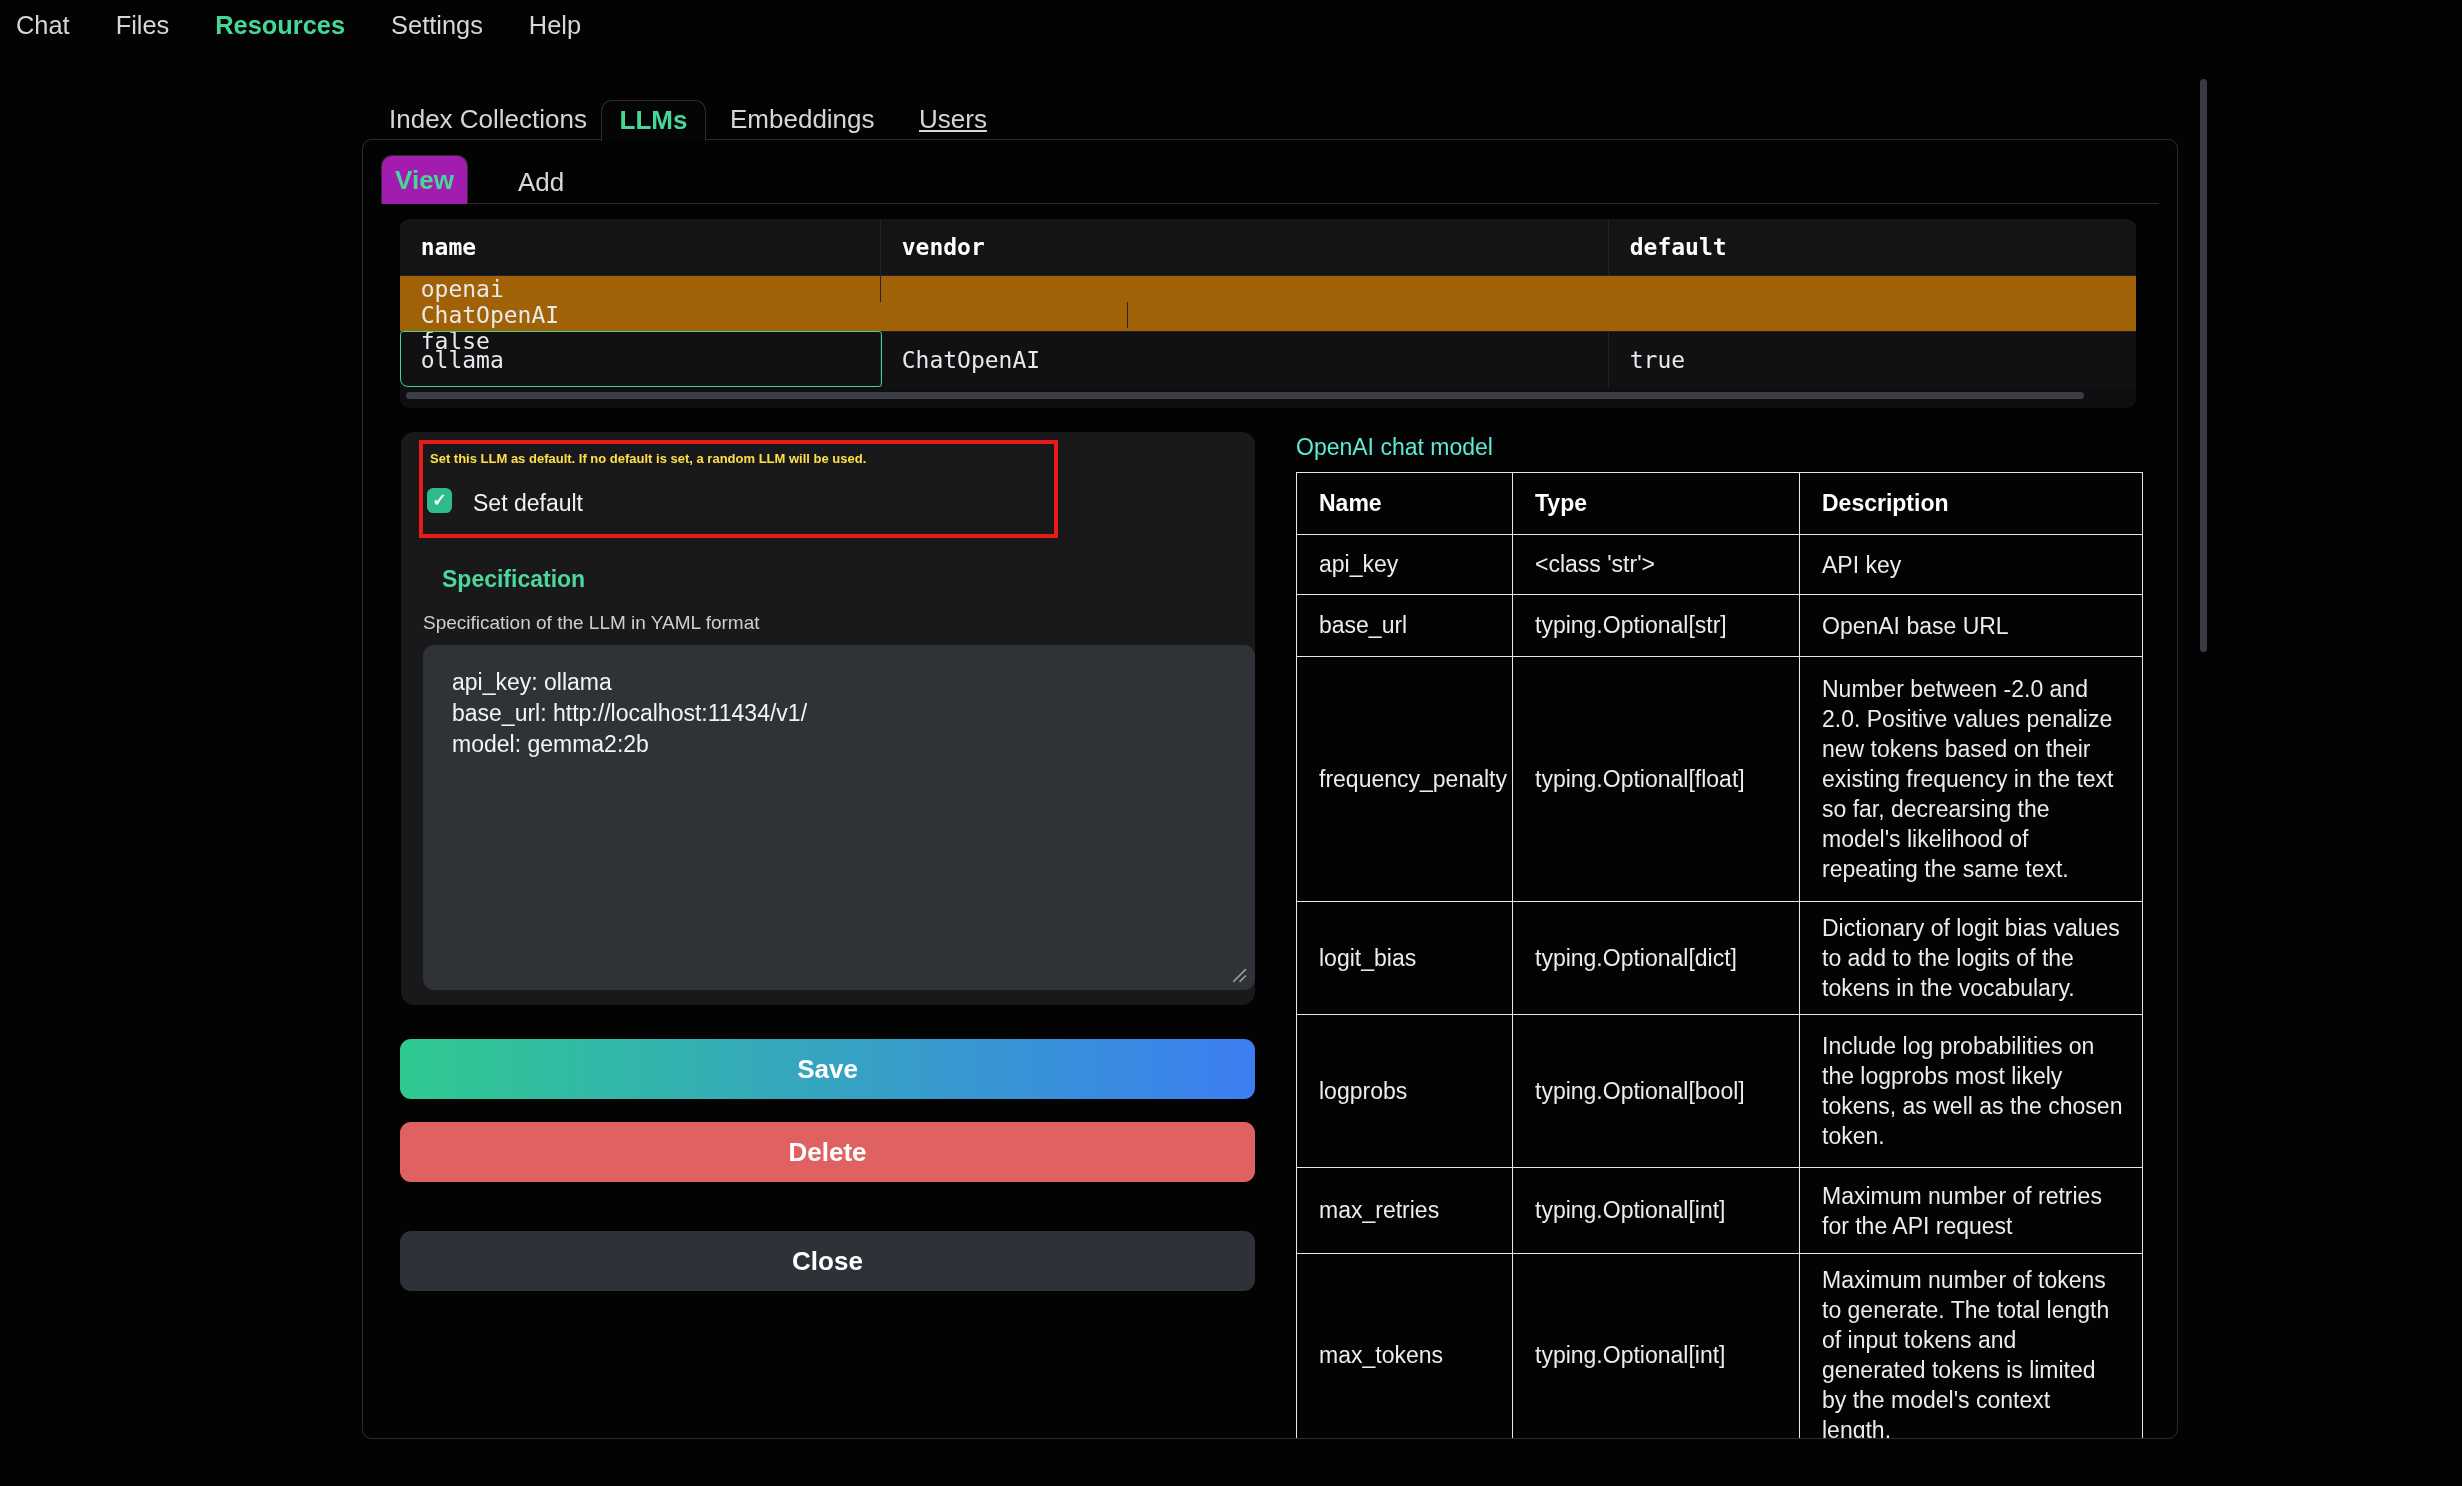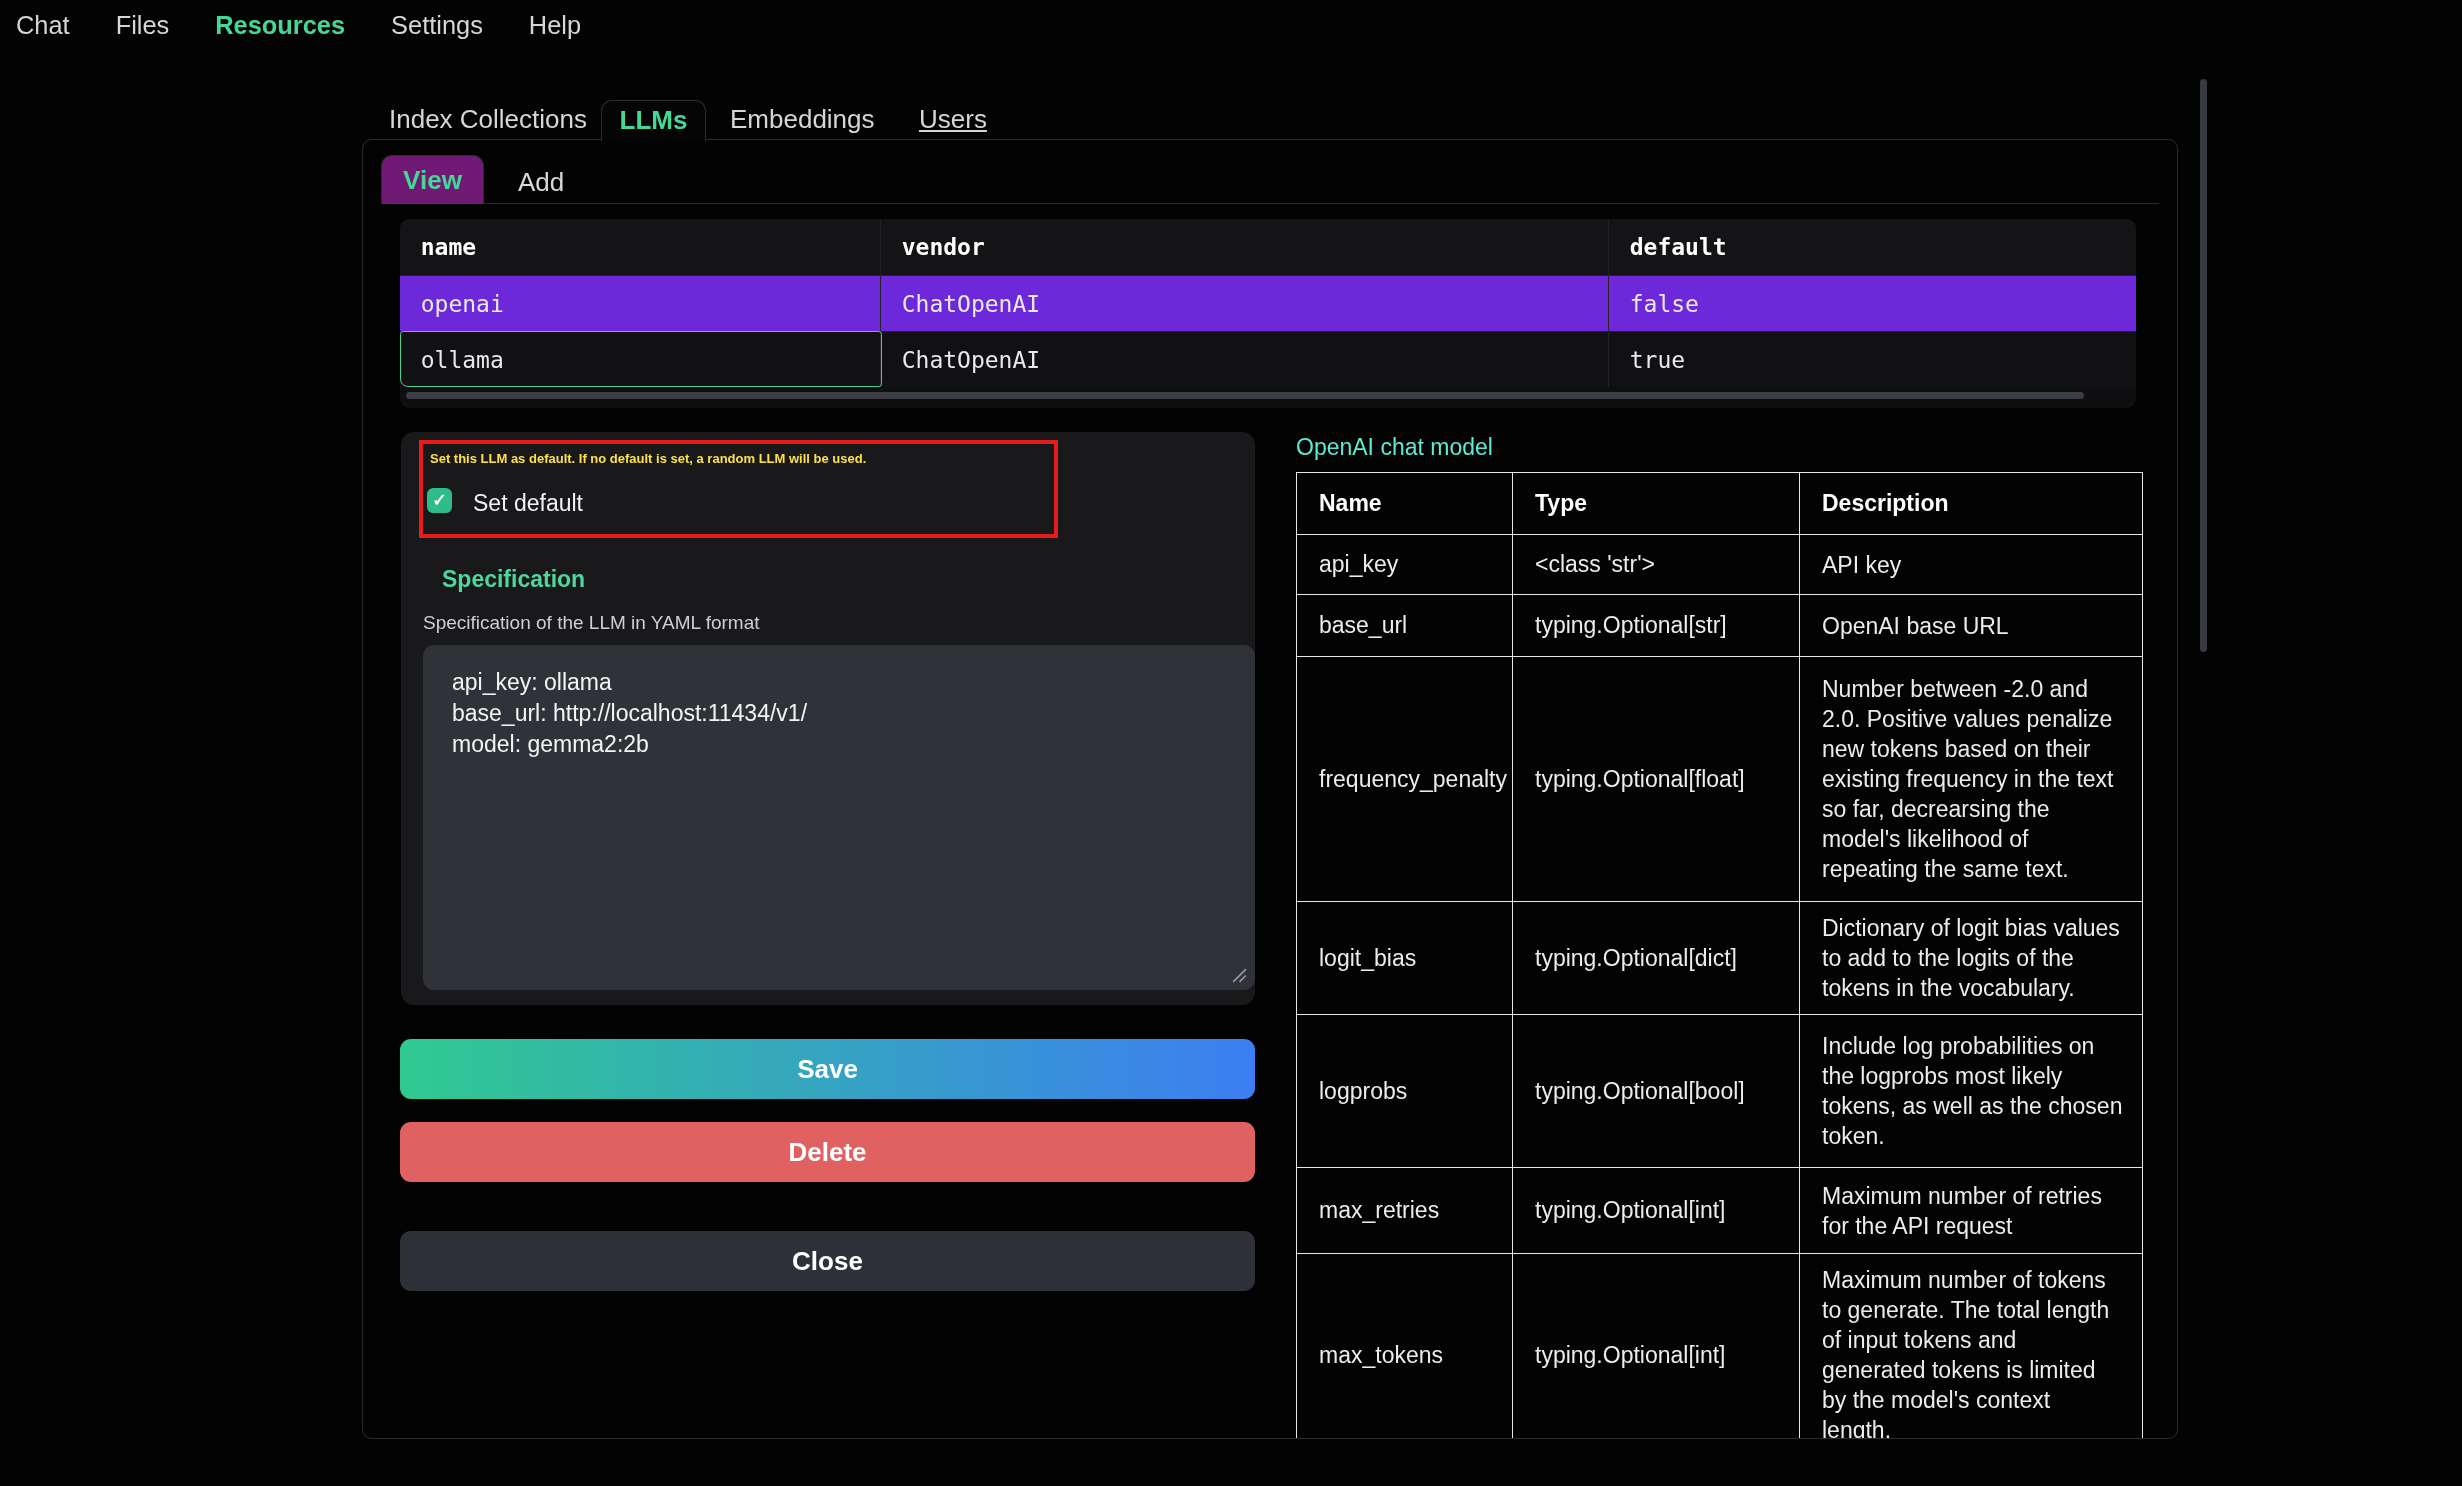--- a/index.html
+++ b/index.html
@@ -17,37 +17,37 @@
   .tab-active-box { position:absolute; border:0.8px solid #2c2c2e; border-bottom:none;
     border-radius:11px 11px 0 0; background:#050505; text-align:center; z-index:2; cursor:pointer; }
   .tab-active-box .tab-text { color:#45d795; font-weight:bold; font-size:26px; }
 
   
   .llms-panel { position:absolute; left:362px; top:139px; width:1816px; height:1300px;
     border:0.8px solid #2c2c2e; border-radius:9.5px; z-index:1; }
 
   
   .subtab-underline { position:absolute; left:381px; top:203px; width:1778px; height:0.8px; background:#2c2c2e; z-index:1; }
-  .view-tab { position:absolute; left:381px; top:155px; width:103px; height:49px; background:#701a75;
+  .view-tab { position:absolute; left:381px; top:155px; width:87px; height:49px; background:#a21caf;
     border:0.8px solid #2c2c2e; border-bottom:none; border-radius:11px 11px 0 0; text-align:center;
     line-height:48px; z-index:2; cursor:pointer; }
   .view-tab span { color:#45d795; font-weight:bold; font-size:26px; }
   .add-tab { position:absolute; left:518px; top:167px; font-size:26px; color:#d8d8dc; cursor:pointer; z-index:2; }
 
   
   .llm-table { position:absolute; left:400px; top:219px; width:1736px; height:189px;
     background:#0f0f11; border-radius:9.5px; overflow:hidden; font-family:"DejaVu Sans Mono", monospace; }
   .llm-row { display:flex; width:100%; }
   .llm-cell { padding-left:20.7px; font-size:23px; color:#e9e9ec; display:flex; align-items:center;
     border-right:0.8px solid #232327; }
   .llm-cell:last-child { border-right:none; }
   .c-name { width:481px; } .c-vendor { width:728px; } .c-default { width:527px; }
   .llm-row.hdr { height:56px; background:#141416; }
   .llm-row.hdr .llm-cell { font-weight:bold; color:#ffffff; }
-  .llm-row.r0 { height:56px; background:#6d28d9; border-top:0.8px solid #232327; cursor:pointer; }
+  .llm-row.r0 { height:56px; background:#a16207; border-top:0.8px solid #232327; cursor:pointer;flex-direction:column; }
   .llm-row.r1 { height:56px; background:#111114; border-top:0.8px solid #232327; cursor:pointer; }
   .sel-outline { position:absolute; left:0; top:112px; width:482px; height:56px;
     border:1.6px solid #41d492; border-radius:3.2px 3.2px 3.2px 8px; pointer-events:none; }
   .h-scrollbar { position:absolute; left:5.6px; top:173px; width:1678px; height:7.1px;
     background:#3b3e45; border-radius:4px; cursor:pointer; }
 
   
   .detail-card { position:absolute; left:401px; top:432px; width:854px; height:573px;
     background:#19191c; border-radius:12.7px; }
   .red-highlight { position:absolute; left:419px; top:440px; width:639px; height:98px;

